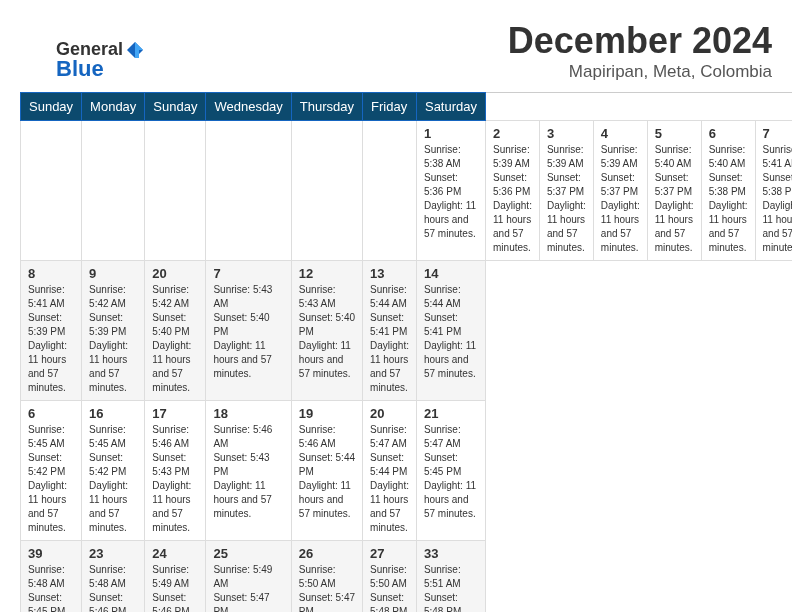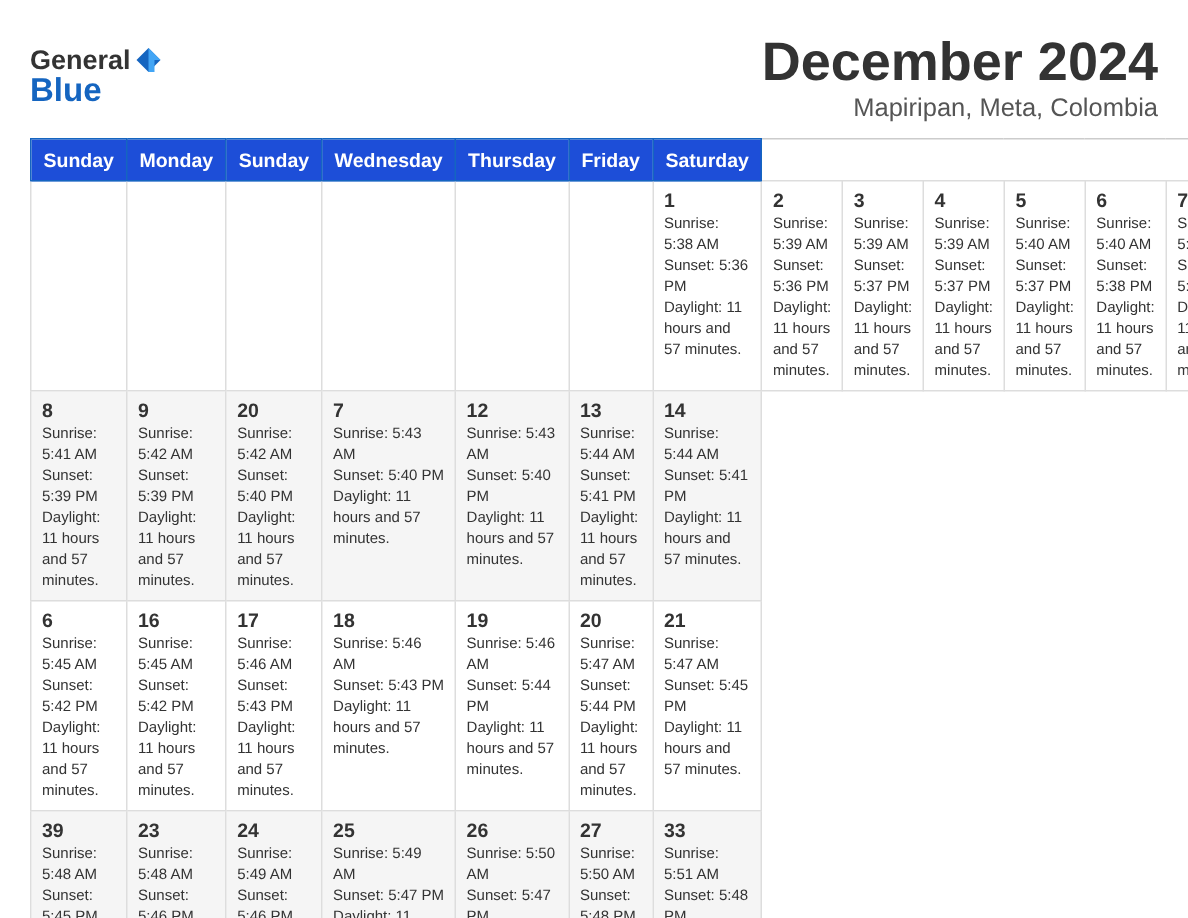--- a/index.html
+++ b/index.html
@@ -6,22 +6,23 @@
     body {
       font-family: Arial, sans-serif;
       background: #fff;
       width: 792px;
       min-height: 612px;
       padding: 20px;
     }
     .header {
       display: flex;
       justify-content: space-between;
-      align-items: center;
+      align-items: flex-end;
       margin-bottom: 10px;
+      margin-left: 36px;
     }
     .logo {
       display: flex;
       flex-direction: column;
       align-items: flex-start;
     }
     .logo-text {
       display: flex;
       align-items: center;
     }
@@ -51,26 +52,26 @@
     .location {
       font-size: 17px;
       color: #555;
     }
     .calendar {
       width: 100%;
       border-collapse: collapse;
       border: 1px solid #ccc;
     }
     .calendar th {
-      background-color: #1d4ed8;
+      background-color: #0c4a6e;
       color: #fff;
       text-align: left;
       padding: 6px 8px;
       font-size: 13px;
-      font-weight: bold;
+      font-weight: normal;
       border: 1px solid #1565c0;
     }
     .calendar td {
       vertical-align: top;
       padding: 5px 7px;
       border: 1px solid #ddd;
       font-size: 10.5px;
       color: #333;
       width: 108px;
       min-height: 80px;

